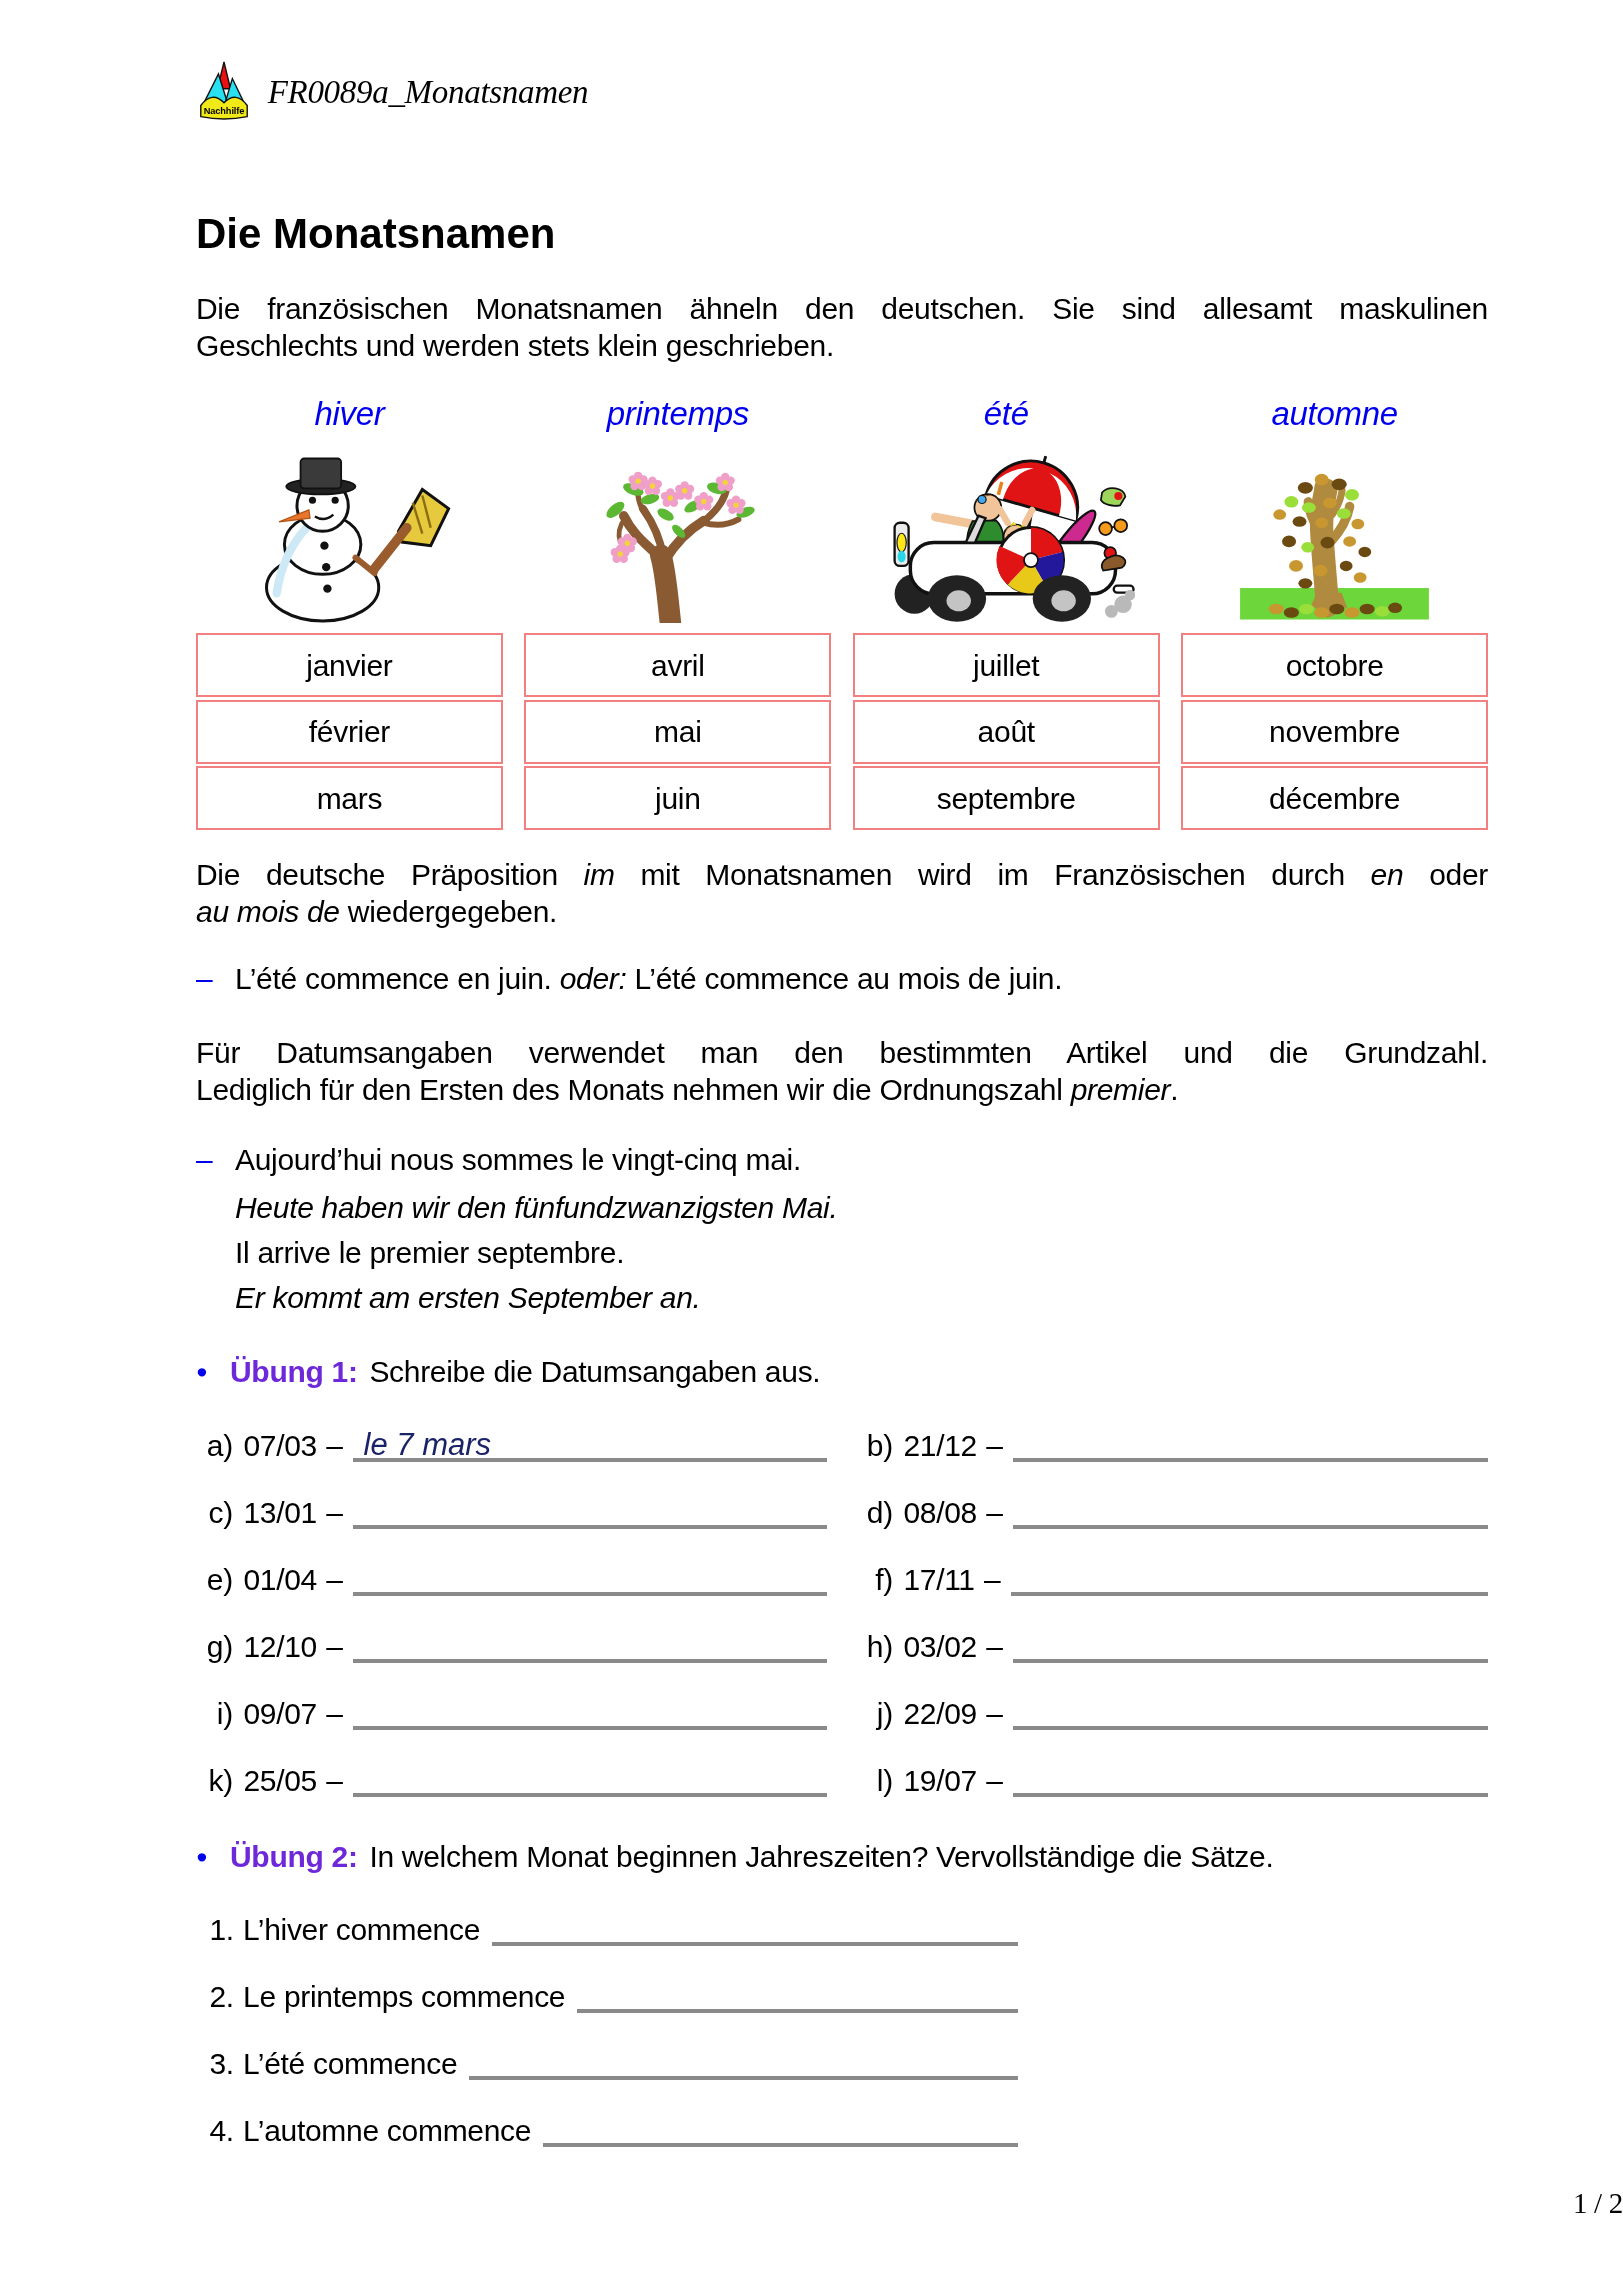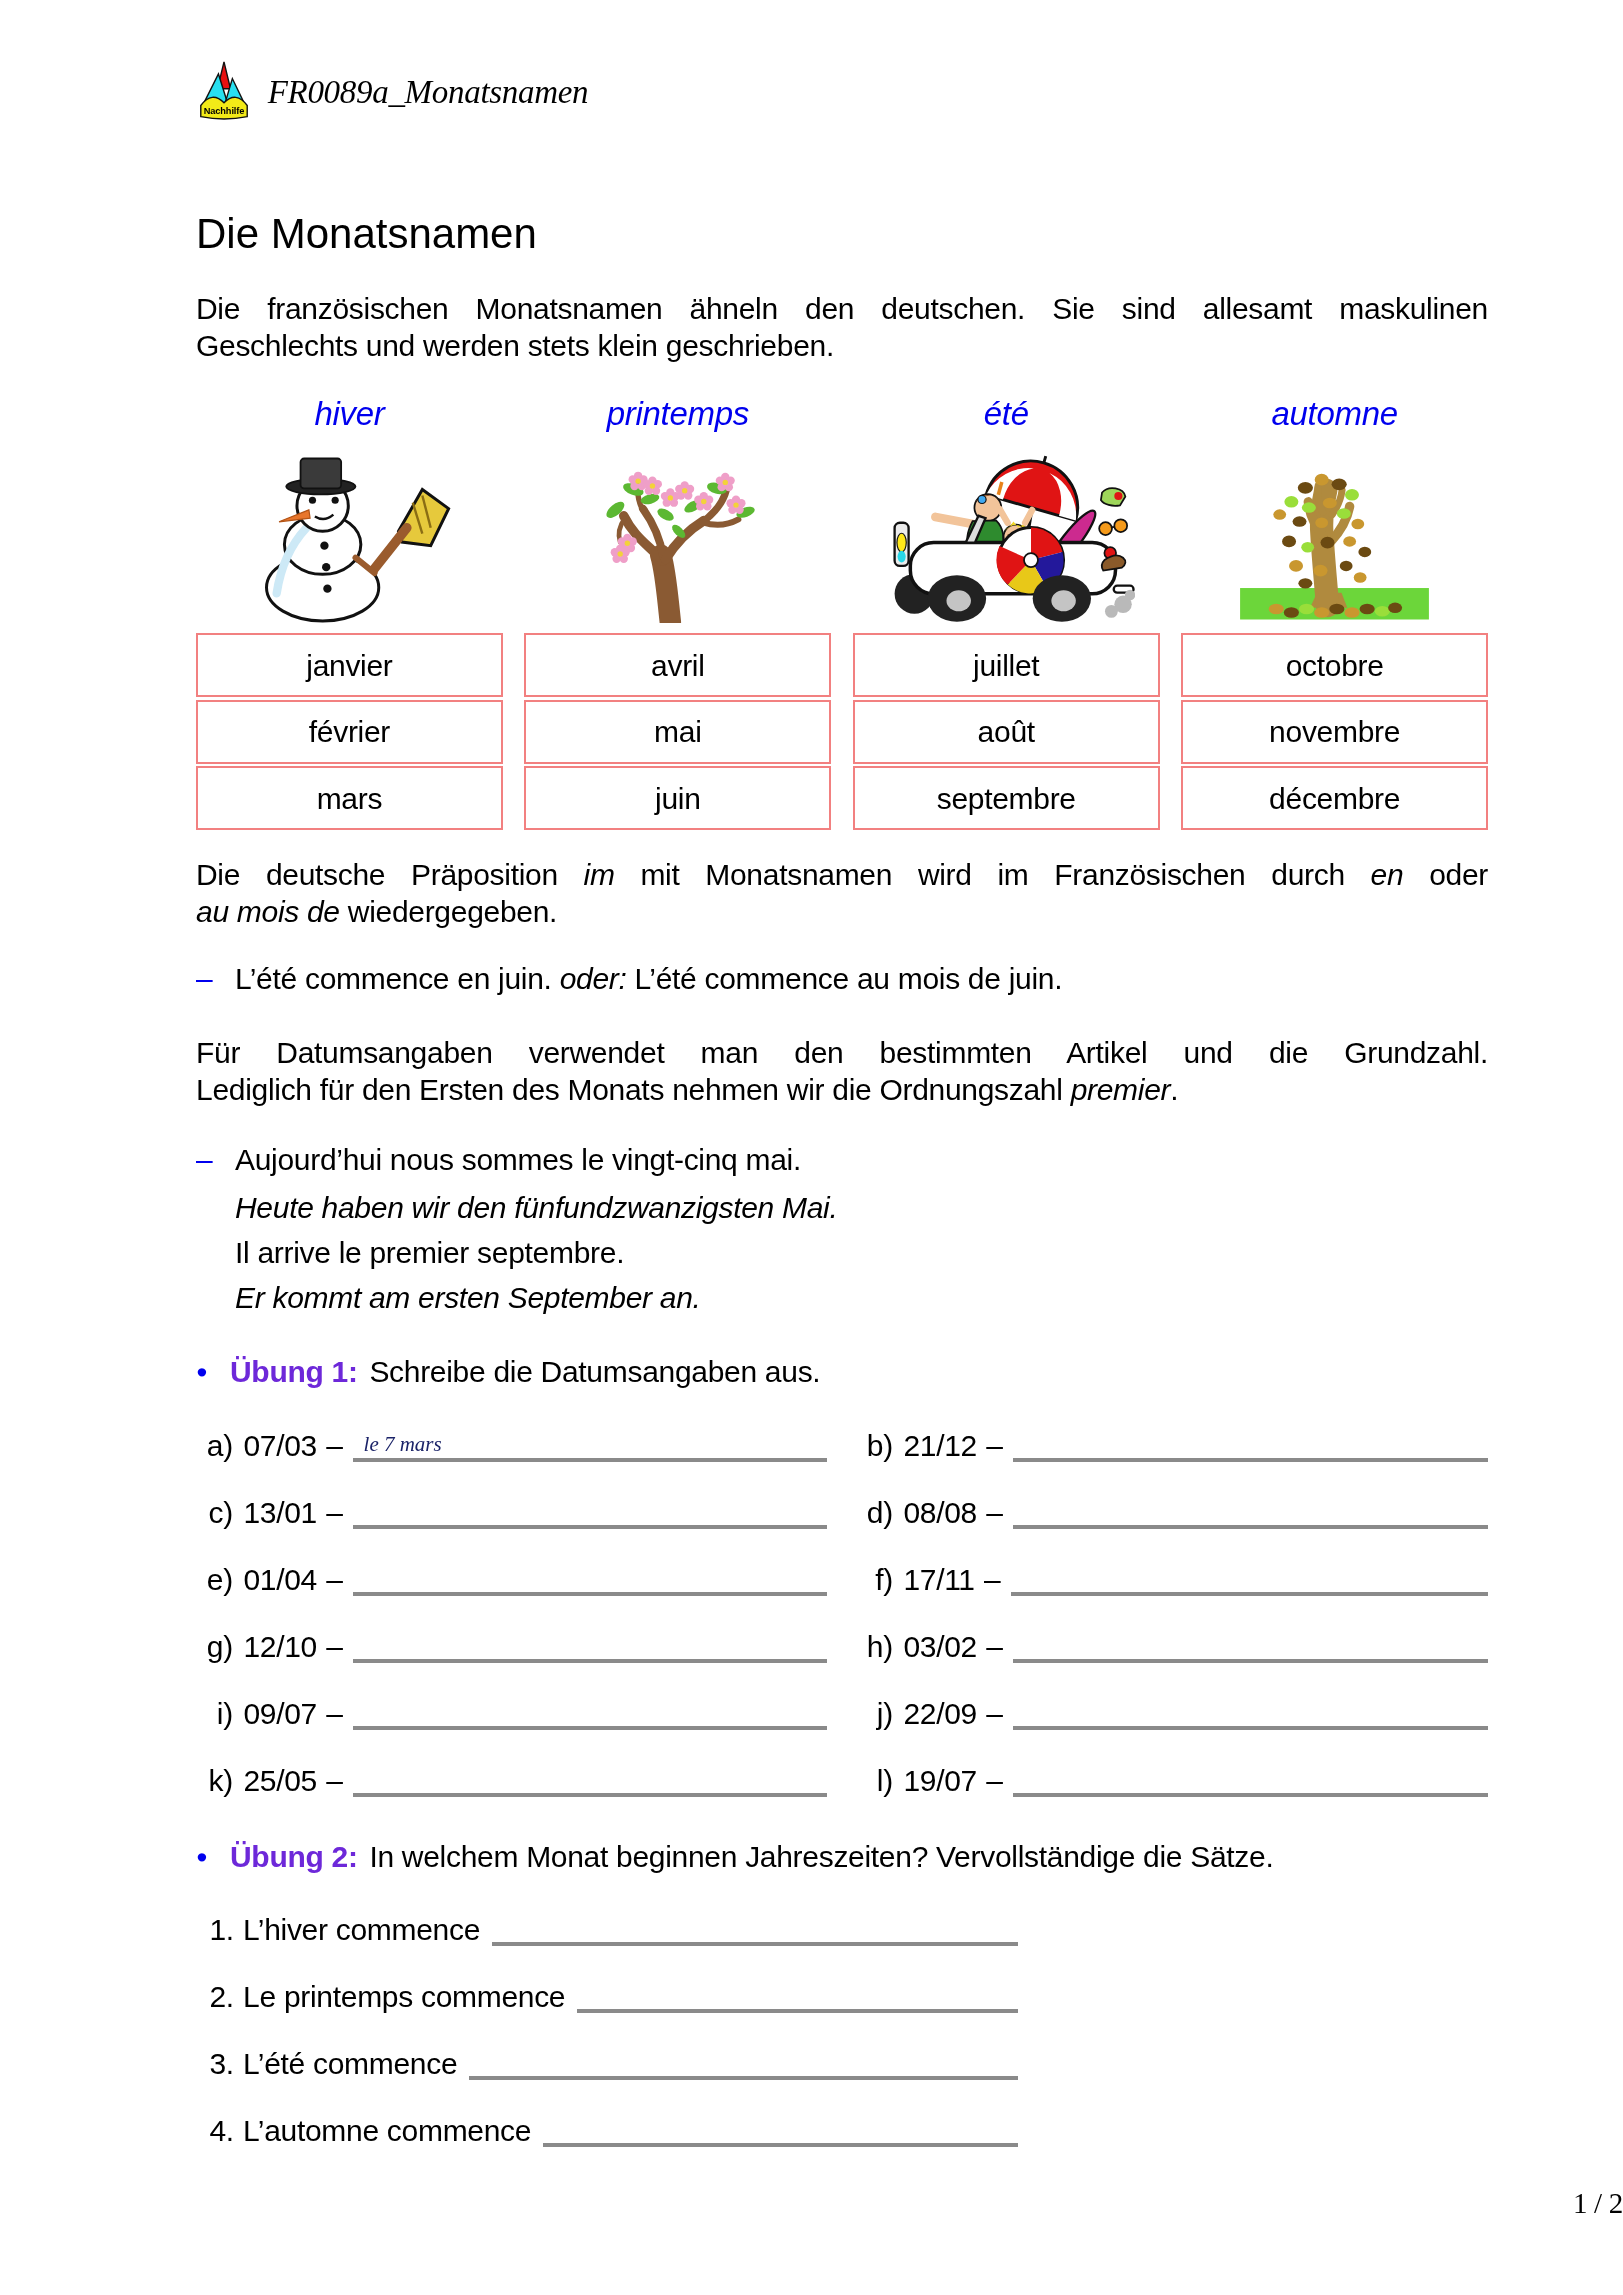--- a/index.html
+++ b/index.html
@@ -6,21 +6,21 @@
   .page{
     position:relative; width:1623px; height:2295px; margin:0 auto; background:#ffffff;
     box-sizing:border-box; padding:0 135px 12px 196px; overflow:hidden;
     font-family:"Liberation Sans", sans-serif; font-size:30px; line-height:37px; color:#000;
     letter-spacing:-0.3px;
   }
   
   .hdr{display:flex; align-items:center; gap:15.7px; padding-top:60px;}
   .hdr .code{font-family:"Liberation Serif", serif; font-style:italic; font-size:33px; color:#000;}
   
-  h1.title{margin:86px 0 0 0; font-size:42px; line-height:45px; font-weight:normal; letter-spacing:0;}
+  h1.title{margin:86px 0 0 0; font-size:42px; line-height:45px; font-weight:bold; letter-spacing:0;}
   
   .para{margin:0;}
   .jline{display:block; text-align:justify; text-align-last:justify;}
   .pline{display:block;}
   .intro{margin-top:34px;}
   .p1{margin-top:26px;}
   .p2{margin-top:37px;}
   
   .columns{margin-top:31px; display:flex; gap:21.6px;}
   .col{flex:1; min-width:0;}
@@ -42,21 +42,21 @@
   .uebung .bullet{flex:0 0 34px; color:#0000ee; font-size:19.6px; position:relative; top:-3.9px;}
   .uebung .utitle{color:#6d28d9; font-weight:bold; margin-right:11.8px; white-space:nowrap;}
   .uebung2{margin-top:41px;}
   
   .ex1-grid{margin:30px 0 0 3.9px; display:grid; grid-template-columns:627px 628px; column-gap:33px; row-gap:29px;}
   .ex1-item{display:flex; align-items:flex-end; height:38px;}
   .ex1-label{width:33px; text-align:right; margin-right:10.5px; line-height:33px;}
   .ex1-date{margin-right:9.2px; line-height:33px;}
   .ex1-dash{margin-right:10.5px; line-height:33px;}
   .ex1-line{flex:1; align-self:stretch; border-bottom:4.6px solid #8a8a8a; display:flex; align-items:flex-end; padding:0 0 0 10.5px;}
-  .ex1-answer{font-family:Liberation Serif, serif; font-style:italic; font-size:21px; line-height:35px; color:#1b2368; letter-spacing:0; position:relative; top:3.9px;}
+  .ex1-answer{font-family:Liberation Sans, sans-serif; font-style:italic; font-size:31px; line-height:35px; color:#1b2368; letter-spacing:0; position:relative; top:3.9px;}
   
   .ex2-list{margin-top:29px; margin-left:7.9px;}
   .ex2-item{display:flex; align-items:flex-end; height:38px; width:814px;}
   .ex2-item + .ex2-item{margin-top:29px;}
   .ex2-num{width:30px; text-align:right; margin-right:9.2px; line-height:33px;}
   .ex2-text{margin-right:11.8px; white-space:nowrap; line-height:33px;}
   .ex2-line{flex:1; align-self:stretch; border-bottom:4.6px solid #8a8a8a;}
   
   .footer{position:absolute; left:0; right:0; bottom:77px; text-align:right;
     font-family:"Liberation Serif", serif; font-size:29px; line-height:29px;}

